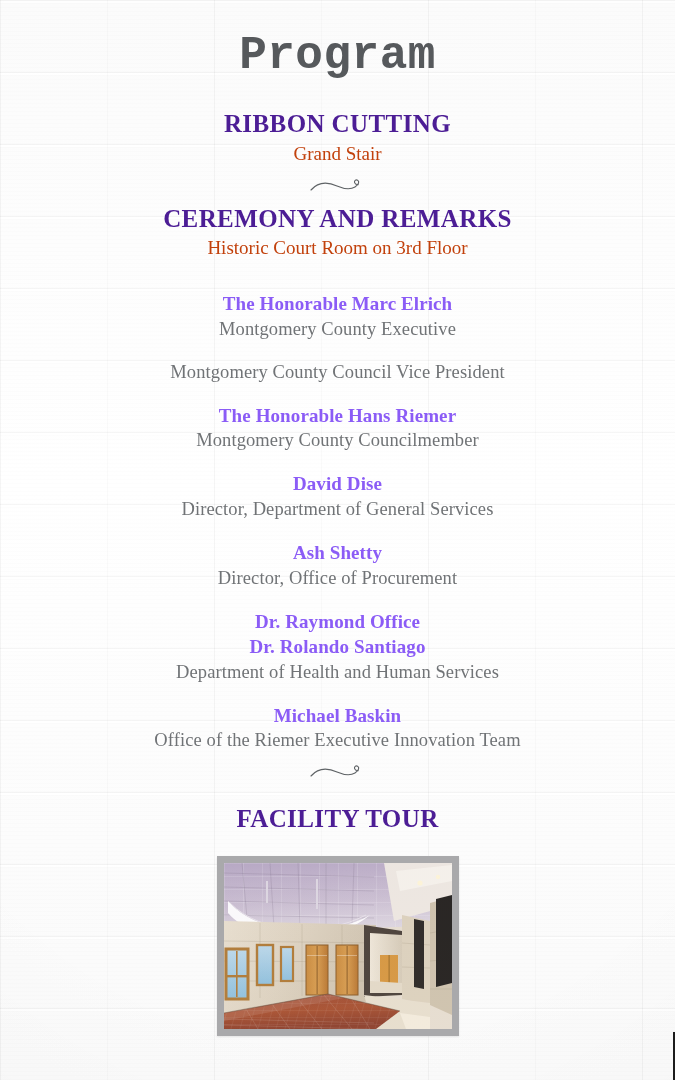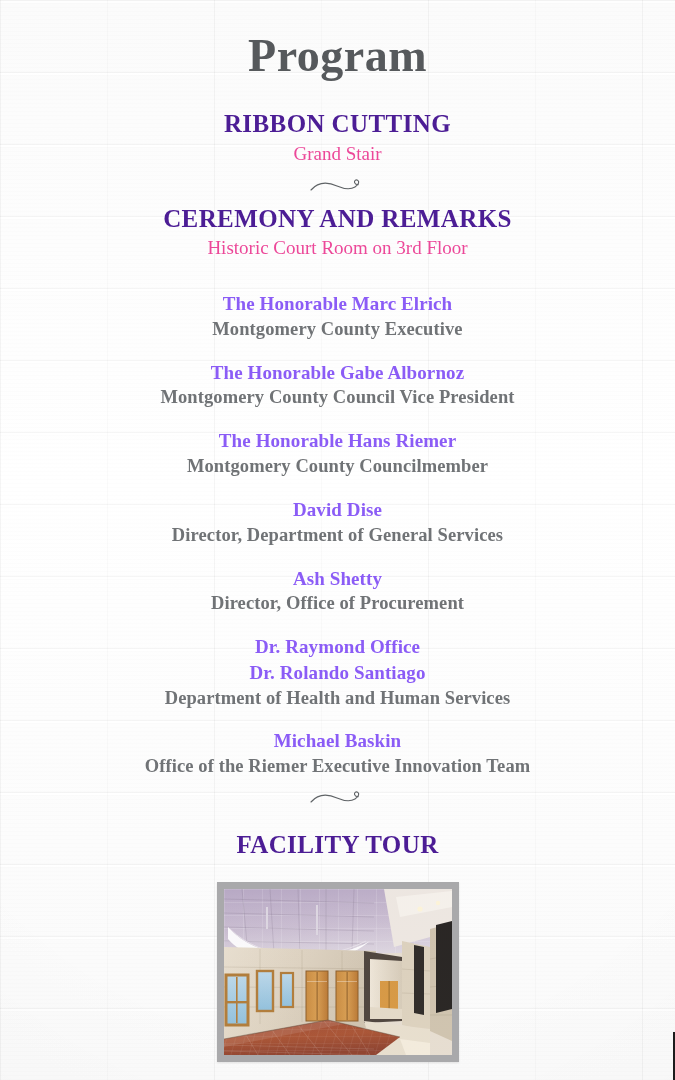--- a/index.html
+++ b/index.html
@@ -72,60 +72,60 @@
   #page {
     position: absolute;
     inset: 0;
     display: flex;
     flex-direction: column;
     align-items: center;
     text-align: center;
   }
 
   .doc-title {
-    font-family: Liberation Serif, serif;
+    font-family: Liberation Mono, monospace;
     font-weight: 700;
     font-size: 46px;
     letter-spacing: 0.5px;
     color: #56595c;
     margin-top: 32px;
     line-height: 1.05;
   }
 
   .section-head {
     font-family: "Liberation Serif", "DejaVu Serif", serif;
     font-weight: 700;
     font-size: 25px;
     letter-spacing: 0.4px;
     color: #4c1d95;
     line-height: 1.15;
   }
   .section-sub {
     font-family: "Liberation Serif", "DejaVu Serif", serif;
     font-weight: 400;
     font-size: 19px;
-    color: #ec4899;
+    color: #c2410c;
     line-height: 1.3;
     margin-top: 3px;
   }
 
   .person {
     margin-top: 18px;
   }
   .person-name {
     font-family: "Liberation Serif", "DejaVu Serif", serif;
     font-weight: 700;
     font-size: 19px;
     color: #8b5cf6;
     line-height: 1.35;
     letter-spacing: .1px;
   }
   .person-role {
     font-family: "Liberation Serif", "DejaVu Serif", serif;
-    font-weight: 700;
+    font-weight: 400;
     font-size: 18.5px;
     color: #707376;
     line-height: 1.35;
     letter-spacing: .1px;
   }
 
   
   .flourish {
     width: 64px;
     height: 22px;
@@ -192,21 +192,20 @@
   </div>
 
   <div style="margin-top:12px;">
 
     <div class="person">
       <div class="person-name">The Honorable Marc Elrich</div>
       <div class="person-role">Montgomery County Executive</div>
     </div>
 
     <div class="person">
-      <div class="person-name">The Honorable Gabe Albornoz</div>
       <div class="person-role">Montgomery County Council Vice President</div>
     </div>
 
     <div class="person">
       <div class="person-name">The Honorable Hans Riemer</div>
       <div class="person-role">Montgomery County Councilmember</div>
     </div>
 
     <div class="person">
       <div class="person-name">David Dise</div>

